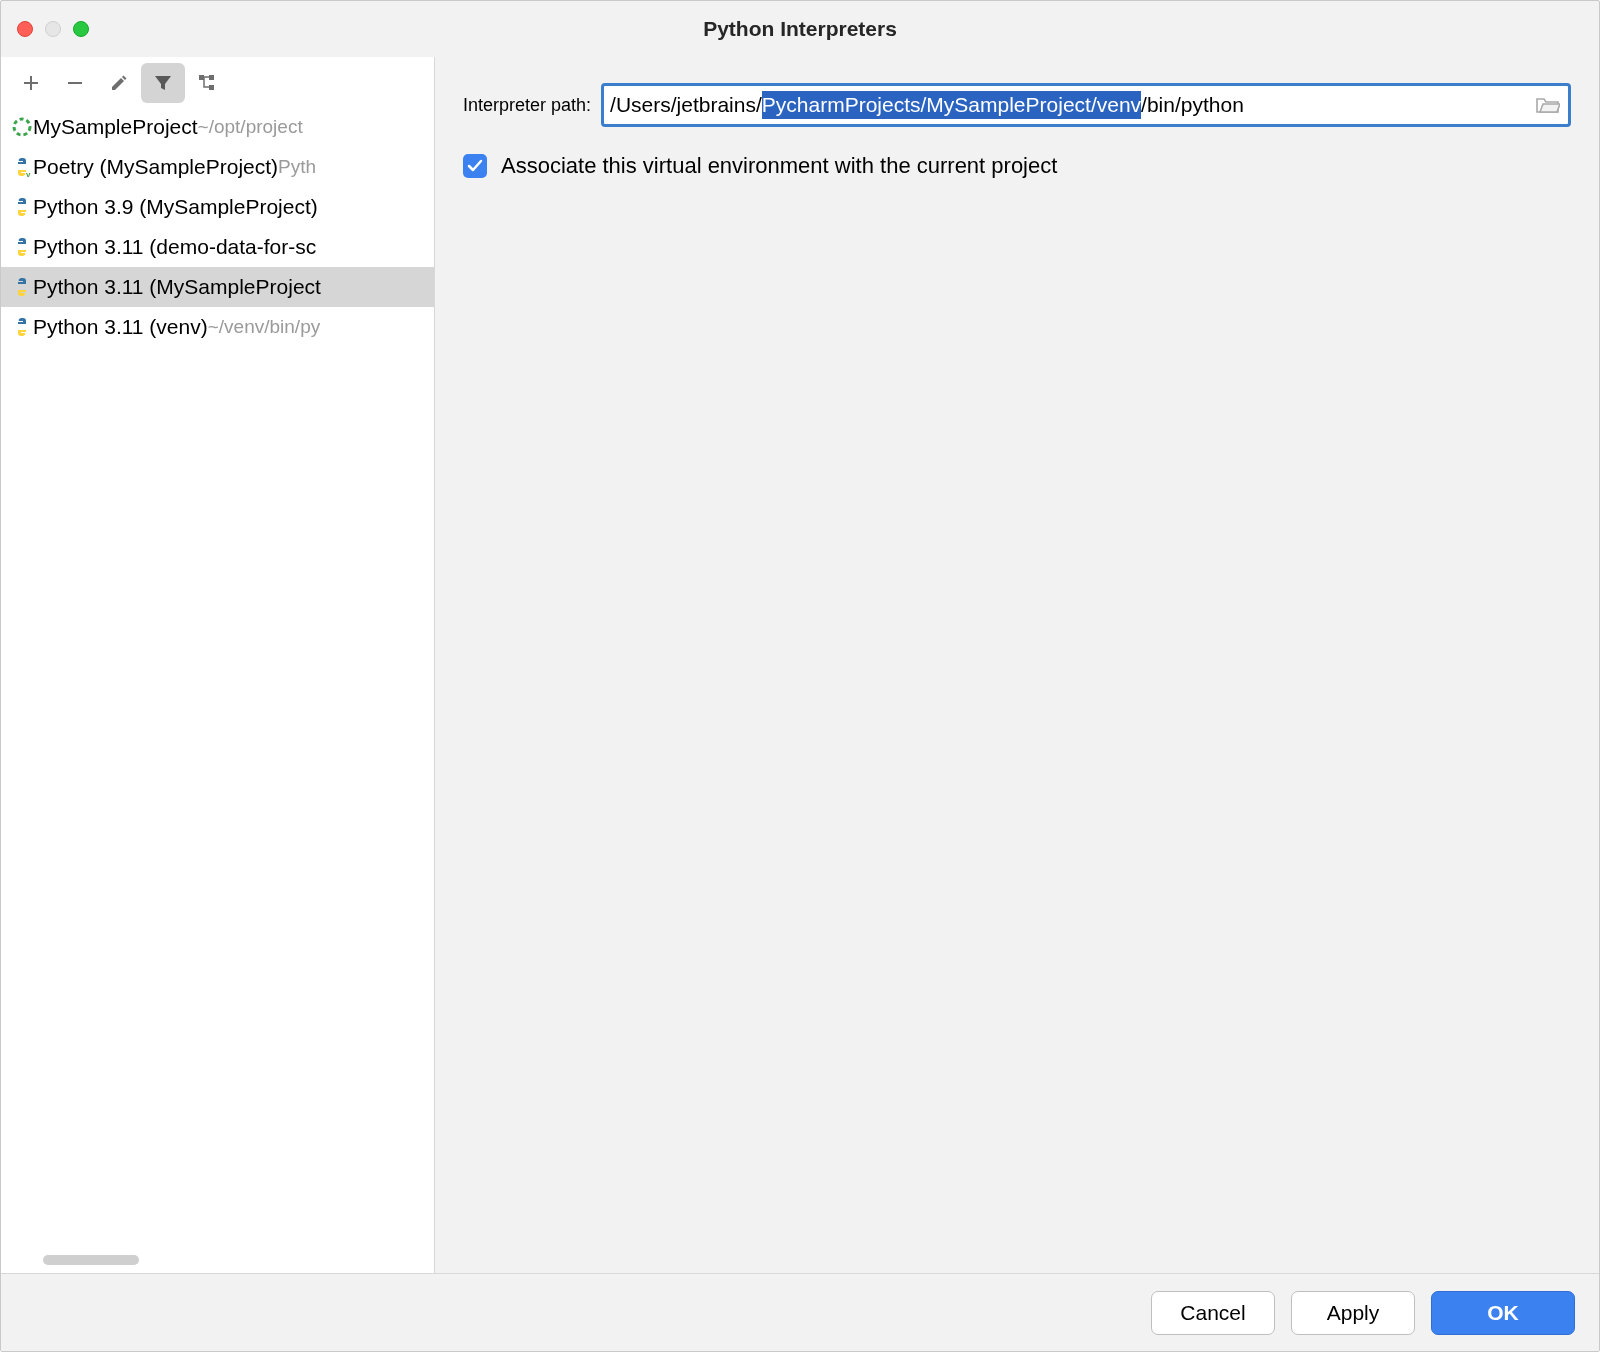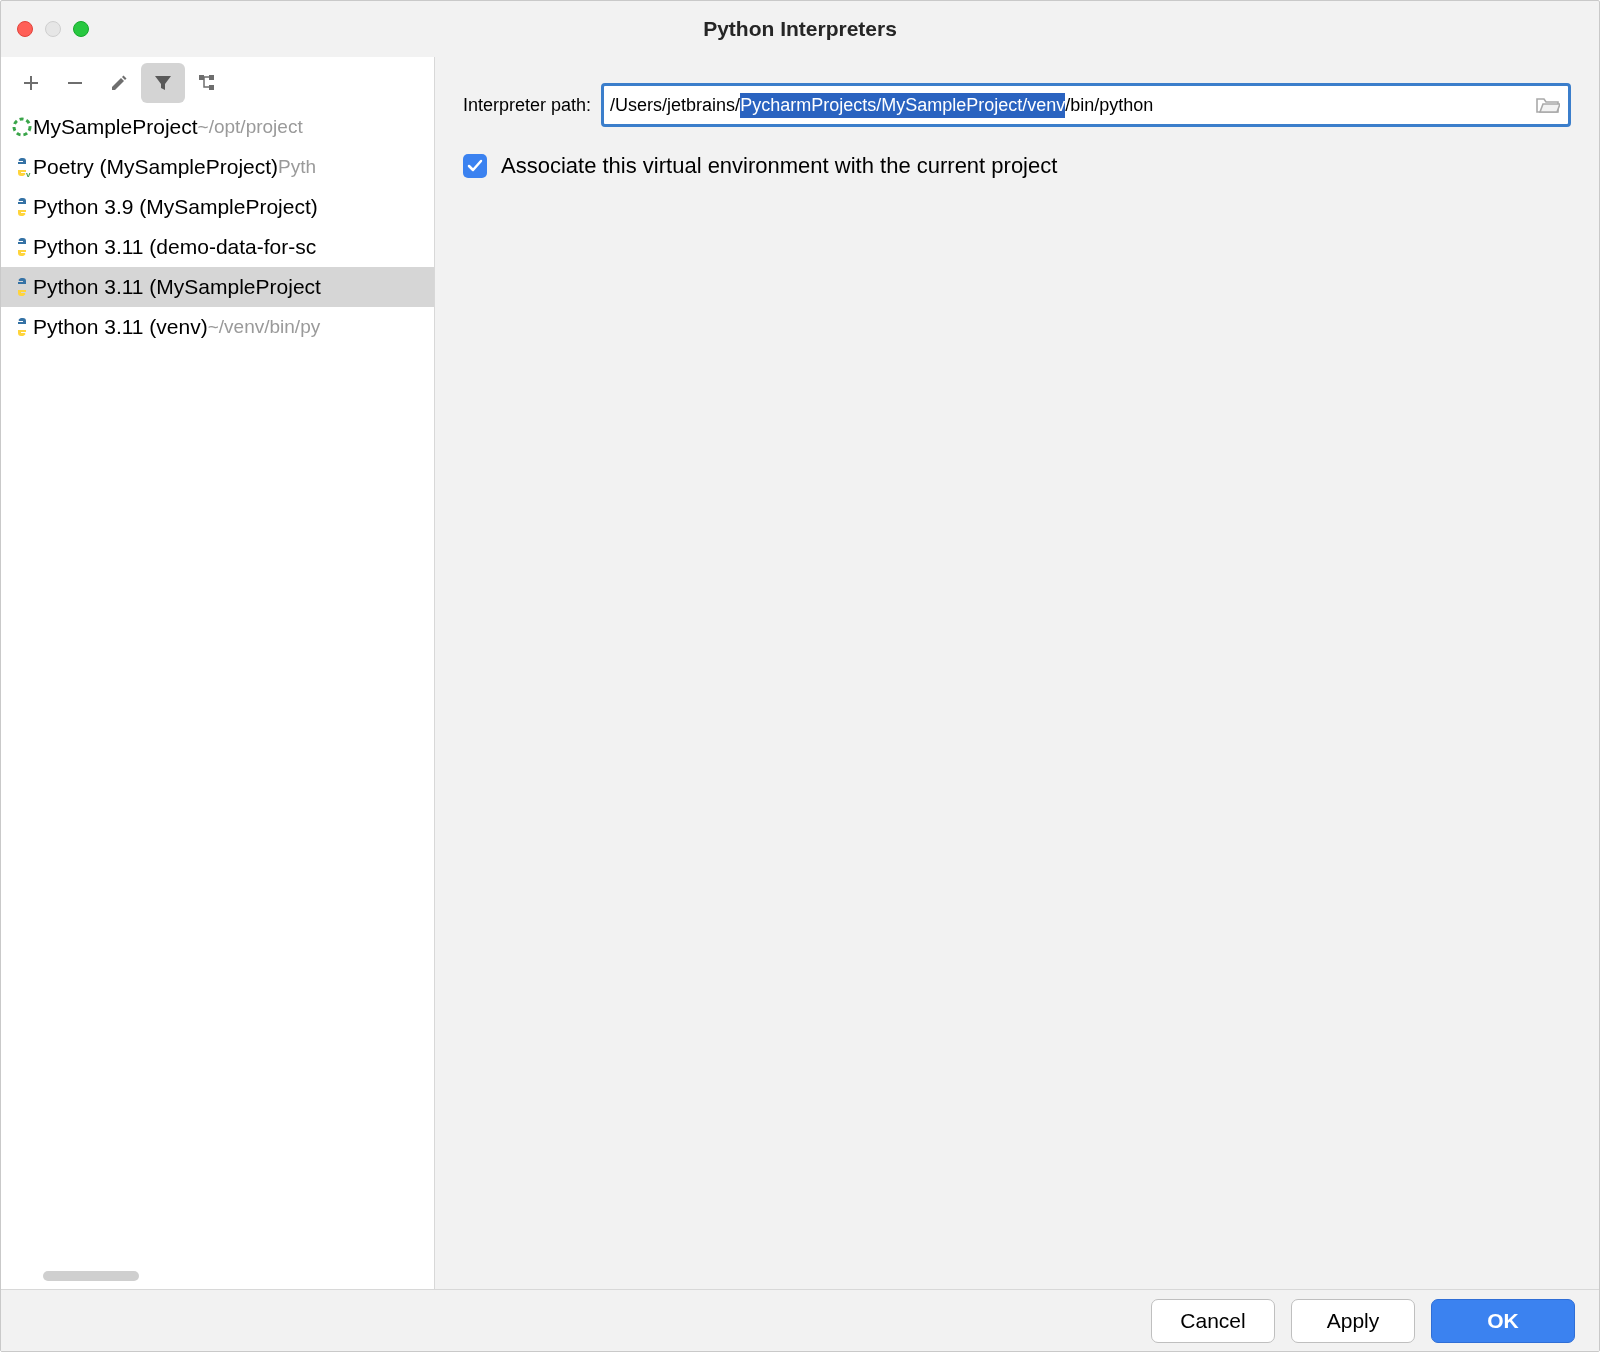--- a/index.html
+++ b/index.html
@@ -154,21 +154,21 @@
       border: 3px solid #3b7ecb;
       background: #fff;
       height: 44px;
       border-radius: 4px;
       padding: 0 6px 0 6px;
       overflow: hidden;
     }
     .path-text {
       display: flex;
       align-items: center;
-      font-size: 18px;
+      font-size: 21px;
       white-space: nowrap;
       flex: 1;
     }
     .path-text .sel {
       background: #2a63c0;
       color: #fff;
       padding: 2px 0;
     }
     .browse-icon {
       margin-left: 8px;
@@ -188,21 +188,21 @@
     .chk {
       width: 24px;
       height: 24px;
       border-radius: 5px;
       background: #3b82f0;
       display: flex;
       align-items: center;
       justify-content: center;
     }
     .footer {
-      height: 62px;
+      height: 78px;
       border-top: 1px solid #d8d8d8;
       background: #f2f2f2;
       display: flex;
       align-items: center;
       justify-content: flex-end;
       gap: 16px;
       padding: 0 24px;
     }
     .btn {
       height: 44px;

